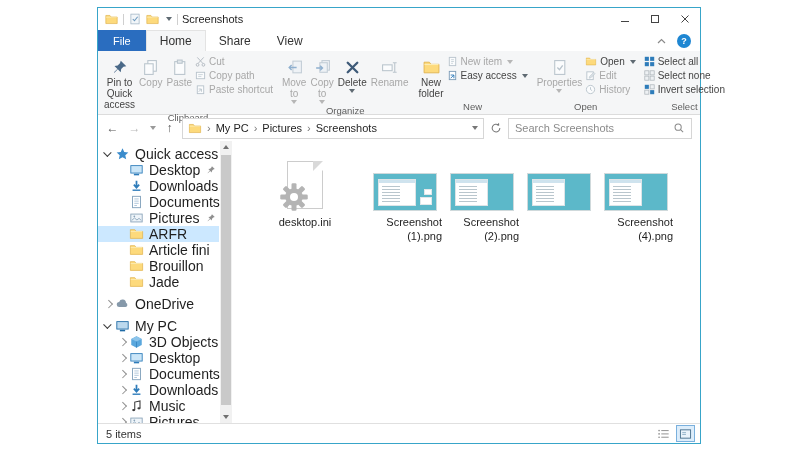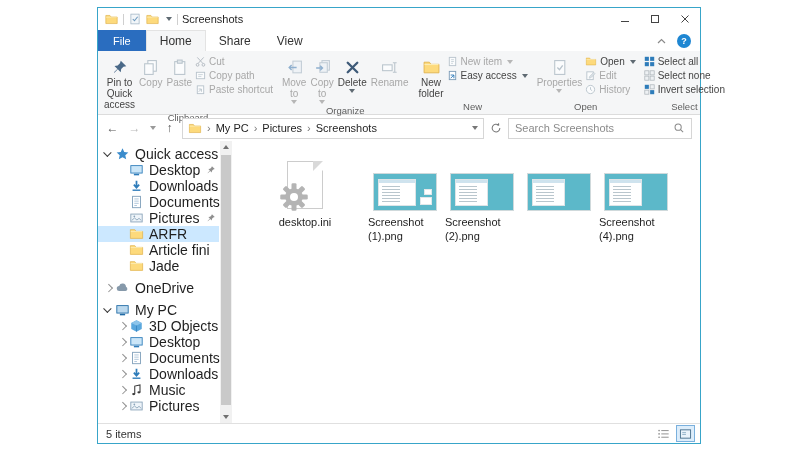--- a/index.html
+++ b/index.html
@@ -99,21 +99,21 @@
   .gear{position:absolute;left:-9px;bottom:-4px;width:30px;height:30px}
   .thumb{width:64px;height:38px;background:var(--teal);border:1px solid #cfd9db;position:relative}
   .twin{position:absolute;left:4px;top:5px;width:33px;height:27px;background:#fff;border:1px solid #dde4e7;overflow:hidden}
   .twin::before{content:"";position:absolute;left:0;top:0;right:0;height:3px;background:#cfe3ee}
   .twin::after{content:"";position:absolute;left:3px;top:6px;width:18px;height:17px;
     background:repeating-linear-gradient(#b9c6cd 0 1px,transparent 1px 3px)}
   .thumb.t1 .twin{width:38px}
   .tb1,.tb2{position:absolute;background:#fff;border:1px solid #e2e8ea}
   .tb1{right:4px;bottom:5px;width:12px;height:8px}
   .tb2{right:4px;bottom:15px;width:8px;height:6px}
-  .fname{margin-top:5px;text-align:left;line-height:1.25;font-size:11px}
+  .fname{margin-top:5px;text-align:right;line-height:1.25;font-size:11px}
 
   
   .statusbar{height:20px;flex:none;border-top:1px solid #e0e0e0;display:flex;align-items:center;padding:0 3px 0 8px;font-size:11px;color:#333}
   .view-toggles{margin-left:auto;display:flex;align-items:center;gap:3px;padding-right:2px}
   .vt{width:19px;height:17px;display:flex;align-items:center;justify-content:center}
   .vt.selected{border:1px solid #7ab0dd;background:#dcedfb}
 </style>
 </head>
 <body>
 
@@ -563,20 +563,27 @@
             <svg class="sicon">
               <use href="#i-folder"></use>
             </svg>
             <span class="slabel">Article fini</span>
           </div>
           <div class="srow" style="padding-left: 18px;">
             <div class="chev"></div>
             <svg class="sicon">
               <use href="#i-folder"></use>
             </svg>
+            <span class="slabel">Brouillon</span>
+          </div>
+          <div class="srow" style="padding-left: 18px;">
+            <div class="chev"></div>
+            <svg class="sicon">
+              <use href="#i-folder"></use>
+            </svg>
             <span class="slabel">Jade</span>
           </div>
           <div class="srow gap" style="padding-left: 4px;">
             <div class="chev r"></div>
             <svg class="sicon">
               <use href="#i-cloud"></use>
             </svg>
             <span class="slabel">OneDrive</span>
           </div>
           <div class="srow gap" style="padding-left: 4px;">

